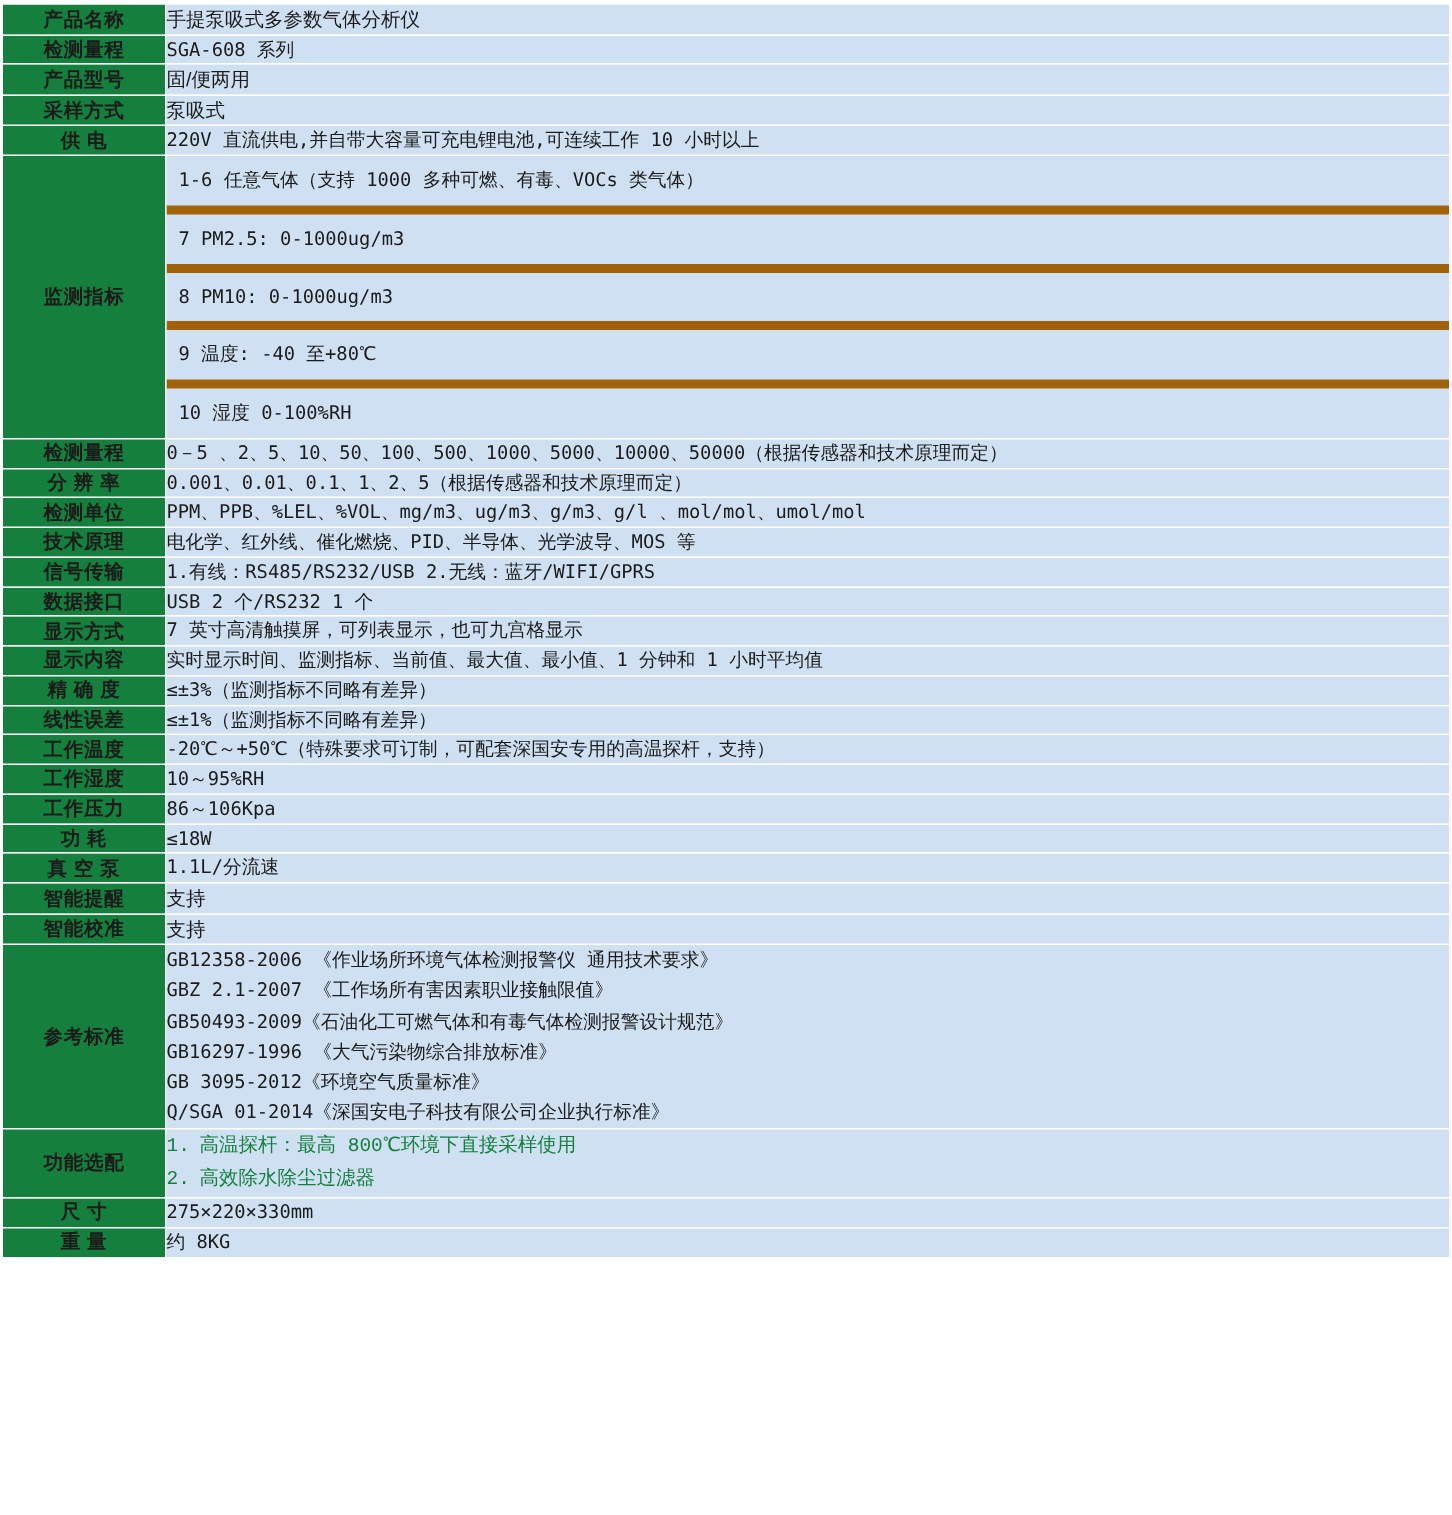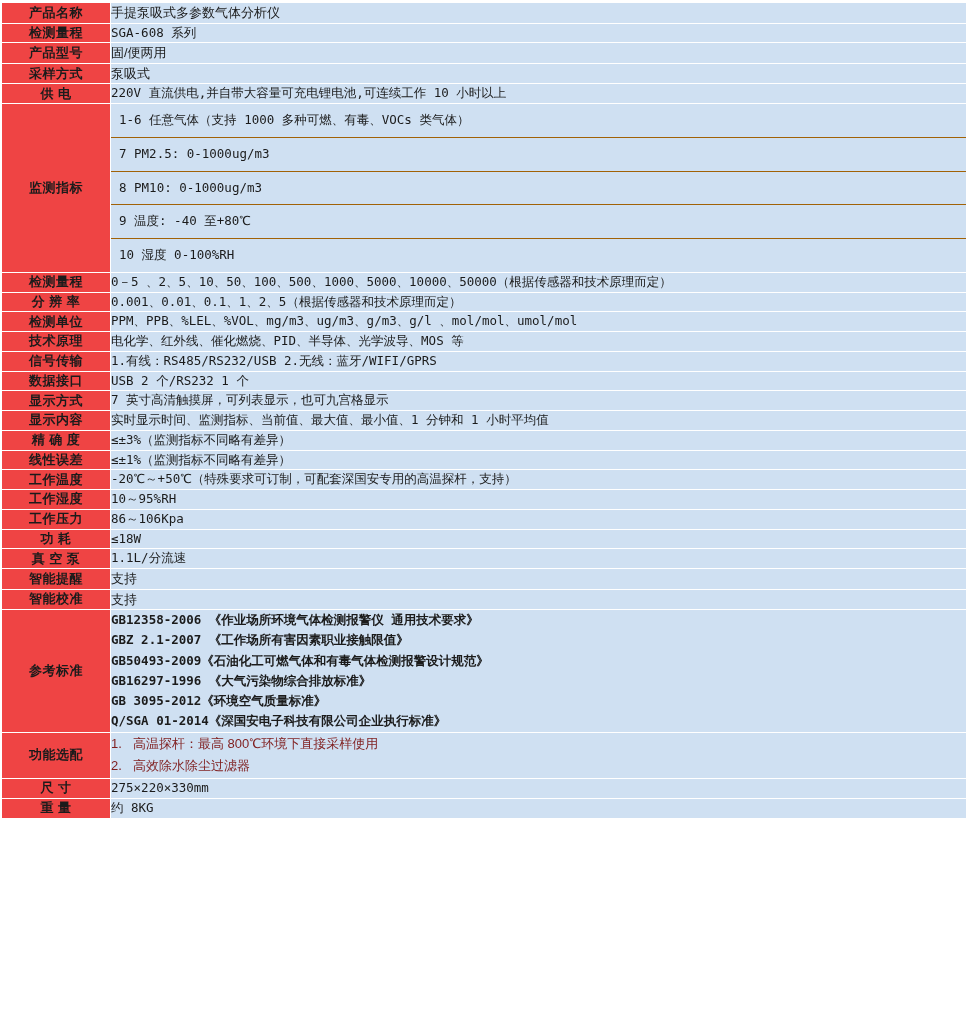--- a/index.html
+++ b/index.html
@@ -16,21 +16,21 @@
     width: 966px;
     margin: 2px 1px 0 1px;
     table-layout: fixed;
   }
   .spec-table td {
     border: 1px solid #ffffff;
     vertical-align: middle;
     padding: 0;
   }
   .label-cell {
-    background: #ef4444;
+    background: #15803d;
     color: #1b1b1b;
     font-weight: bold;
     text-align: center;
     font-size: 13px;
     width: 108px;
     padding: 7px 4px;
     letter-spacing: 0.5px;
     font-family: "Liberation Sans", "DejaVu Sans", sans-serif;
   }
   .value-cell {
@@ -46,49 +46,48 @@
     font-family: "Liberation Sans", "DejaVu Sans", sans-serif;
     font-size: 13px;
   }
   .nested {
     border-collapse: collapse;
     width: 100%;
     table-layout: fixed;
   }
   .nested td {
     border: none;
-    border-bottom: 1px solid #a16207;
+    border-bottom: 6px solid #a16207;
     background: #cfe0f2;
     color: #1b1b1b;
     font-size: 12.5px;
     padding: 7px 8px;
     font-family: "DejaVu Sans Mono", "Liberation Mono", monospace;
   }
   .nested tr:last-child td {
     border-bottom: none;
   }
   .multiline {
     background: #cfe0f2;
     color: #1b1b1b;
     font-size: 12.5px;
     padding: 7px 8px;
     line-height: 1.62;
     font-family: "DejaVu Sans Mono", "Liberation Mono", monospace;
-    font-weight: bold;
   }
   .multiline div {
     white-space: nowrap;
   }
   .opt-list {
     background: #cfe0f2;
-    color: #7f1d1d;
+    color: #15803d;
     font-size: 13px;
     padding: 9px 8px;
     line-height: 1.75;
-    font-family: Liberation Sans, sans-serif;
+    font-family: Liberation Mono, monospace;
   }
   .opt-list div {
     white-space: nowrap;
   }
   .idx {
     display: inline-block;
     width: 22px;
   }
 </style>
 </head>

